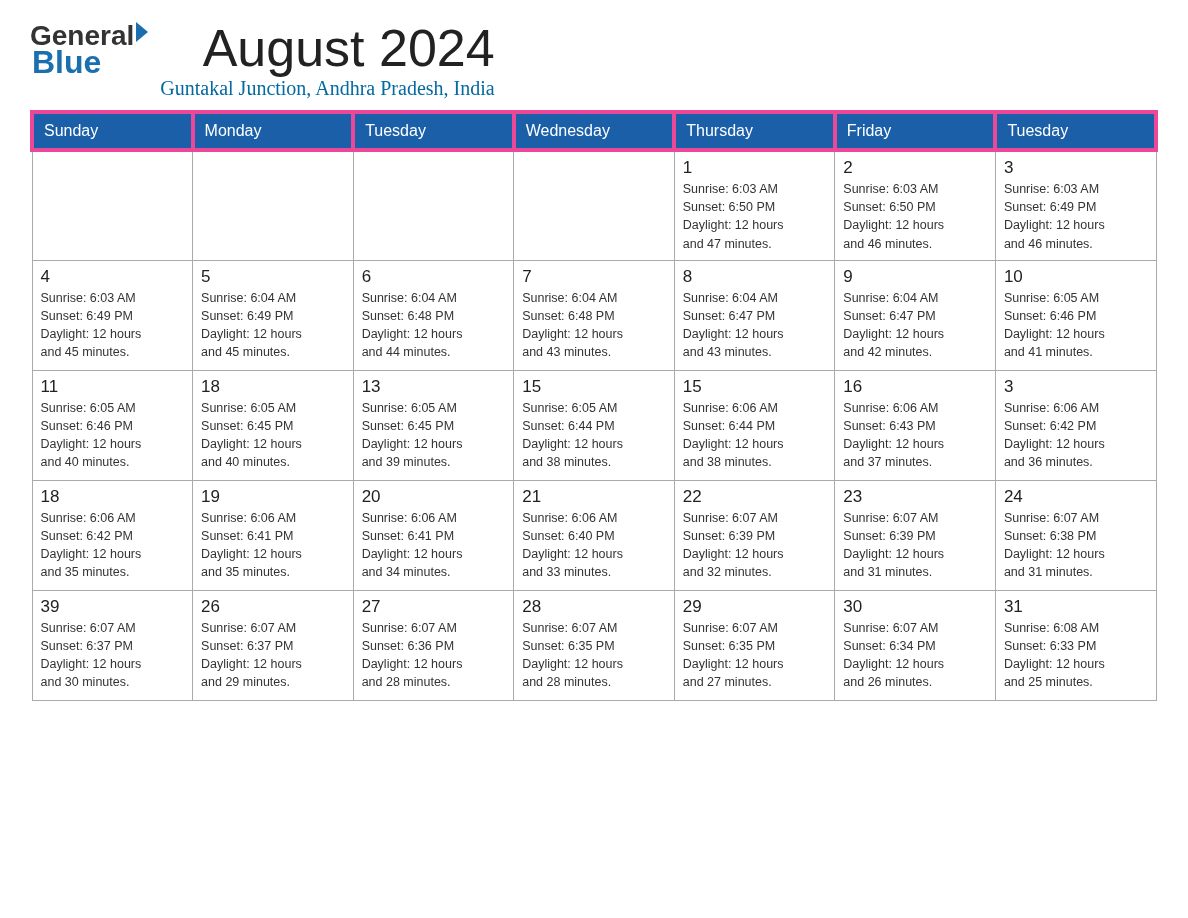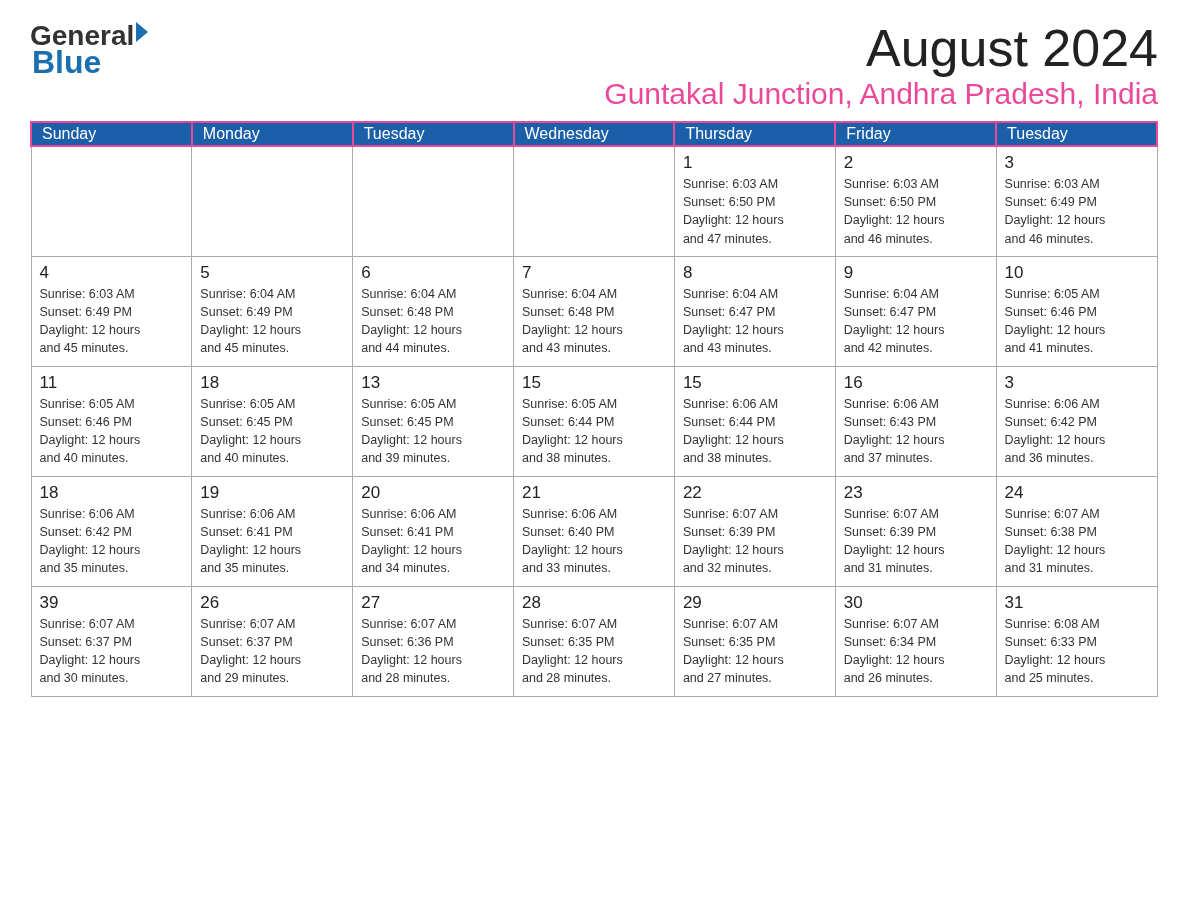--- a/index.html
+++ b/index.html
@@ -6,21 +6,20 @@
     body {
       font-family: Arial, Helvetica, sans-serif;
       background: #fff;
       color: #333;
       width: 1188px;
       min-height: 918px;
       padding: 20px 30px;
     }
     .header-area {
       display: flex;
-      justify-content: space-between;
       align-items: flex-start;
       margin-bottom: 10px;
     }
     .logo-text-general {
       font-size: 28px;
       font-weight: bold;
       color: #333;
     }
     .logo-arrow {
       width: 0;
@@ -52,37 +51,38 @@
       text-align: right;
       margin-left: 12px;
     }
     .month-title {
       font-size: 52px;
       font-weight: normal;
       color: #222;
       line-height: 1.1;
     }
     .location-title {
-      font-size: 30px;
-      color: #ec4899;
+      font-size: 20px;
+      color: #0369a1;
       font-weight: normal;
+      font-family: Liberation Serif, serif;
     }
     .calendar-table {
       width: 100%;
       border-collapse: collapse;
       margin-top: 8px;
     }
     .calendar-table th {
       background-color: #1a5fa8;
       color: #fff;
       font-size: 16px;
       font-weight: normal;
-      padding: 2px 10px;
+      padding: 8px 10px;
       text-align: left;
-      border: 2px solid #ec4899;
+      border: 4px solid #ec4899;
     }
     .calendar-table td {
       border: 1px solid #aaa;
       vertical-align: top;
       padding: 6px 8px;
       width: calc(100% / 7);
       height: 110px;
     }
     .day-number {
       font-size: 17px;

